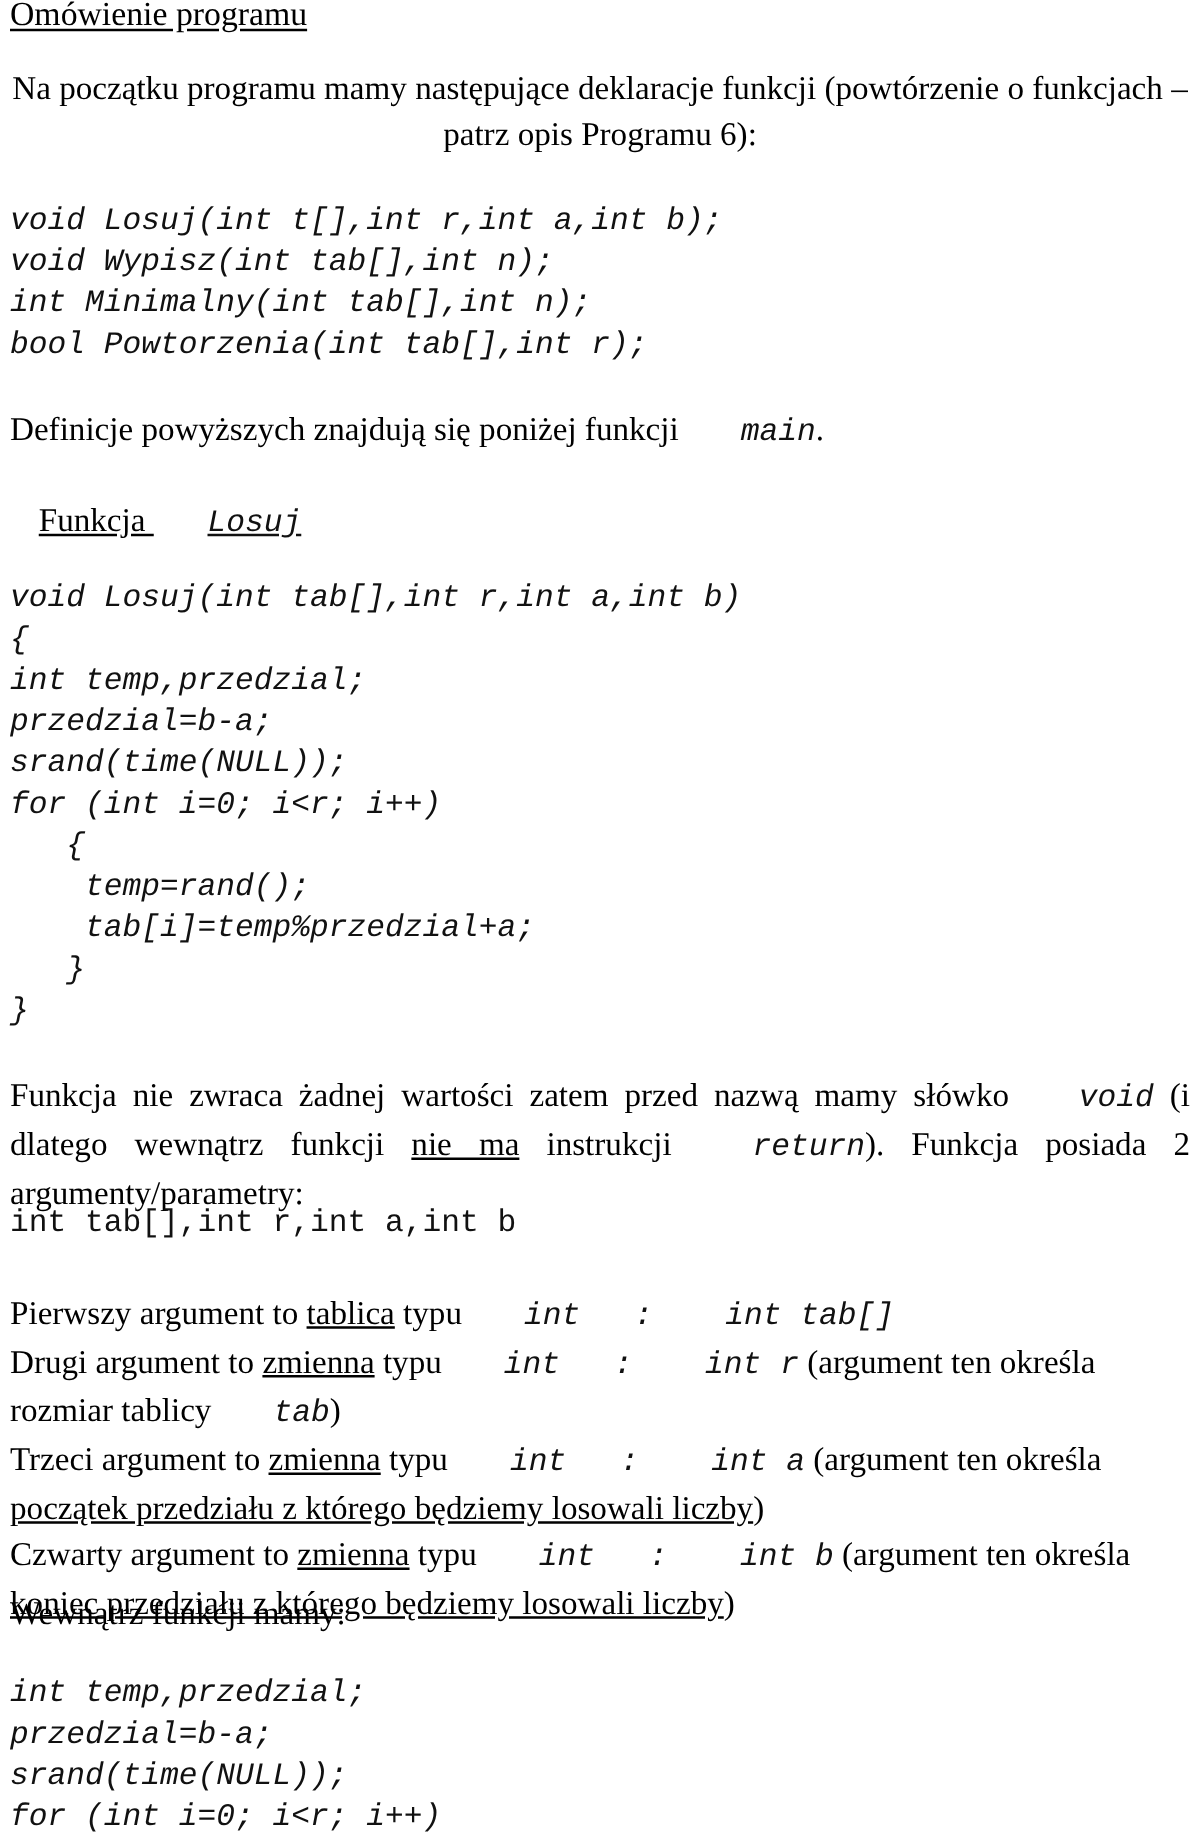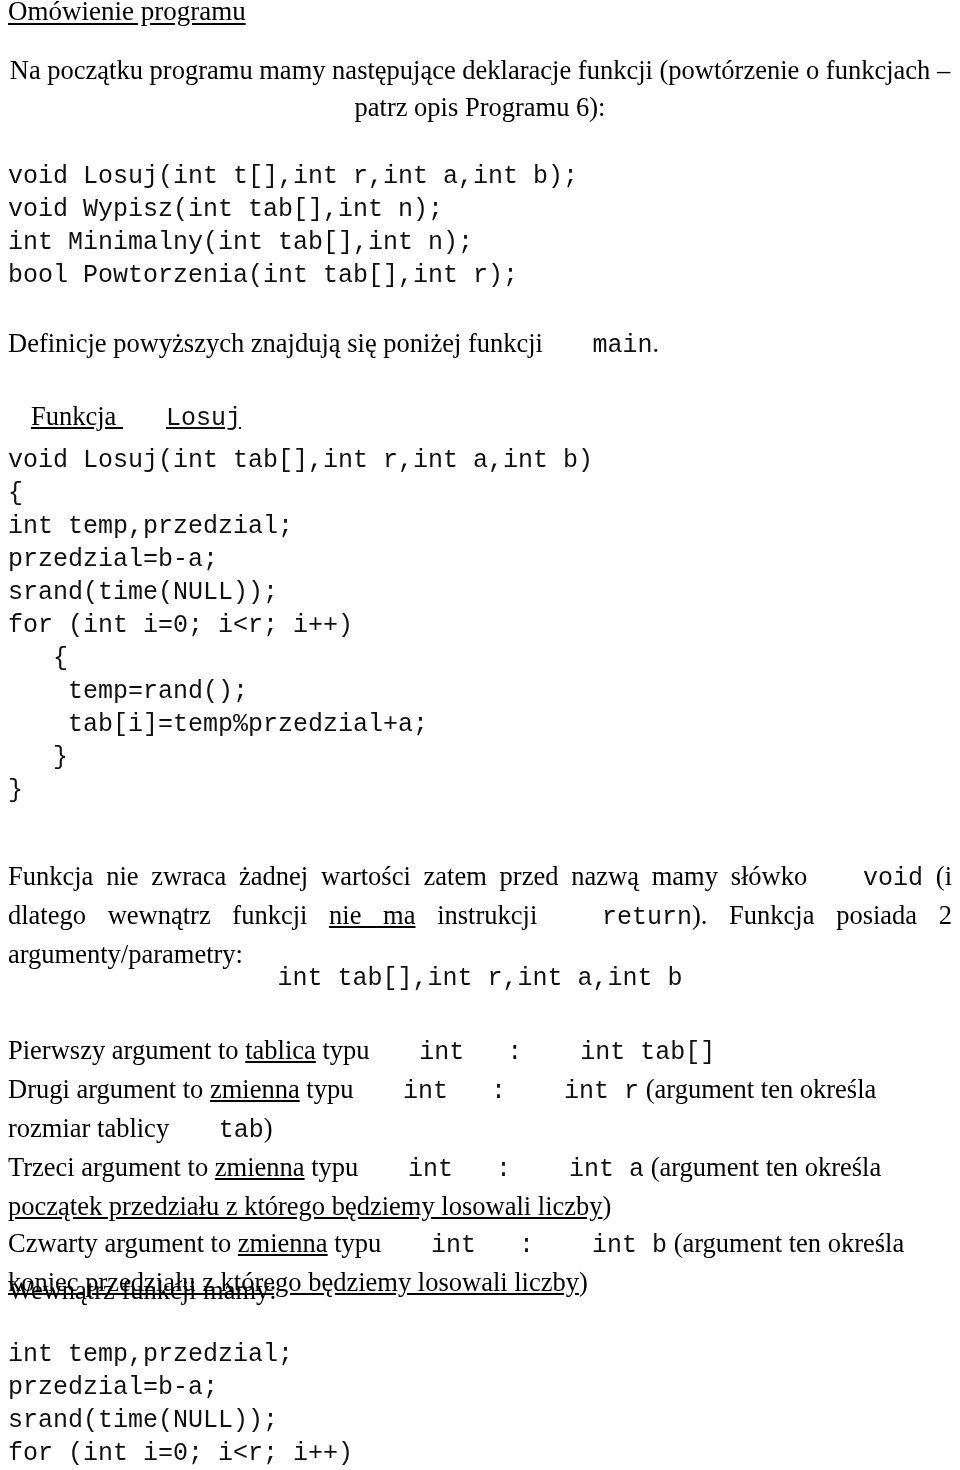--- a/index.html
+++ b/index.html
@@ -43,54 +43,54 @@
     padding: 0;
     text-decoration: underline;
     text-underline-offset: 3px;
     display: inline-block;
   }
 
   .u { text-decoration: underline; text-underline-offset: 2px; }
 
   code, .mono, .code-block {
     font-family: "Liberation Mono", "DejaVu Sans Mono", monospace;
+    font-style: italic;
   }
   code, .mono {
     font-size: 25px;
     letter-spacing: 0px;
     color: #111;
     padding-left: 43px;
   }
 
   .code-block {
     font-size: 25px;
     line-height: 33px;
     white-space: pre;
     color: #111;
     margin: 0;
   }
 
   .centered-code {
-    text-align: center;
     font-family: "Liberation Mono", "DejaVu Sans Mono", monospace;
     font-size: 25px;
     line-height: 33px;
     color: #111;
     white-space: pre;
   }
 
   
   .blk { position: absolute; left: 8px; }
 
   #heading-block      { top: -4px; }
   #intro-para         { top: 52px;  width: 944px; text-align: center; }
   #declarations       { top: 160px; }
   #definicje-line     { top: 325px; }
   #funkcja-losuj-head { top: 398px; margin-left: 23px; }
-  #losuj-code         { top: 444px; }
+  #losuj-code         { top: 462px; }
   #void-para          { top: 858px; width: 944px; }
   #signature-line     { top: 962px; width: 944px; left: 8px; }
   #arguments-block    { top: 1032px; width: 944px; }
   #wewnatrz-line      { top: 1272px; }
   #tail-code          { top: 1338px; }
 
   .arg-line { margin: 0; padding: 0; }
 </style>
 </head>
 <body>

